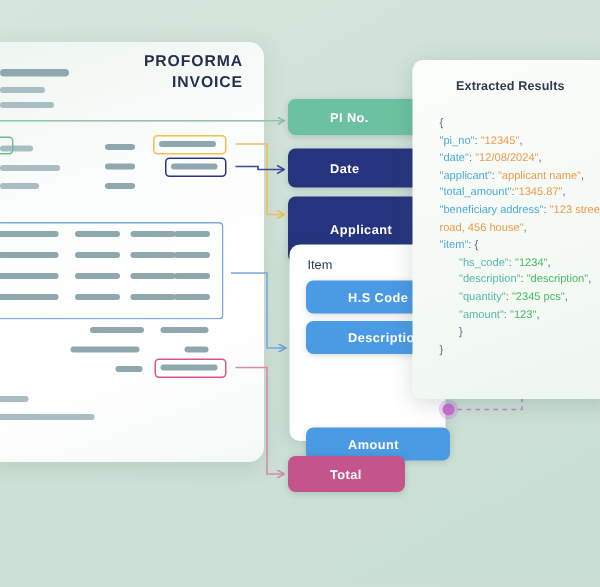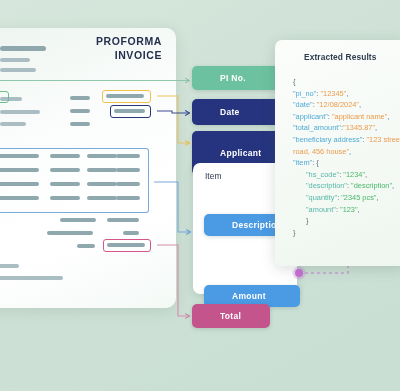--- a/index.html
+++ b/index.html
@@ -237,20 +237,23 @@
     <span>Date</span>
   </div>
 
   <div class="chip navy" style="left:192px;top:131px;width:90px;height:44px;">
     <span>Applicant</span>
   </div>
 
   <div class="item-card">
     <div class="item-card-title">Item</div>
 
+    <div class="chip blue" style="left:11px;top:24px;width:96px;height:22px;">
+      <span>H.S Code</span>
+    </div>
     <div class="chip blue" style="left:11px;top:51px;width:96px;height:22px;">
       <span>Description</span>
     </div>
     <div class="chip blue" style="left:11px;top:90px;width:96px;height:22px;margin-top:32px;">
       <span>Amount</span>
     </div>
   </div>
 
   <div class="dot-node" style="left:295px;top:269px;"></div>
 

